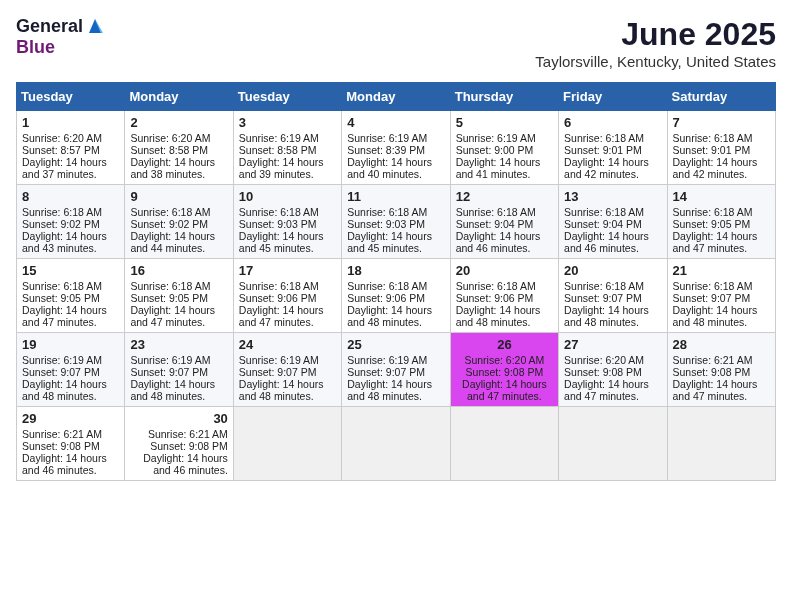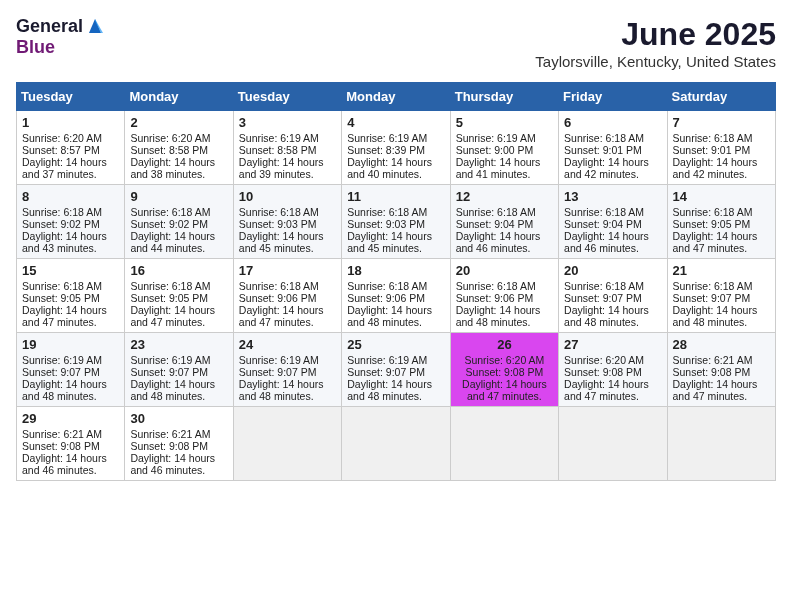--- a/index.html
+++ b/index.html
@@ -286,21 +286,21 @@
           <span style="display: block;">Daylight: 14 hours and 47 minutes.</span>
         </td>
       </tr>
       <tr>
         <td style="background: rgb(255, 255, 255);">
           <span class="day-number">29</span>
           <span style="display: block;">Sunrise: 6:21 AM</span>
           <span style="display: block;">Sunset: 9:08 PM</span>
           <span style="display: block;">Daylight: 14 hours and 46 minutes.</span>
         </td>
-        <td style="background: rgb(255, 255, 255);">
+        <td style="background: rgb(255, 255, 255); text-align: right;">
           <span class="day-number">30</span>
           <span style="display: block;">Sunrise: 6:21 AM</span>
           <span style="display: block;">Sunset: 9:08 PM</span>
           <span style="display: block;">Daylight: 14 hours and 46 minutes.</span>
         </td>
         <td class="empty-cell" style="background: rgb(236, 236, 236);"></td>
         <td class="empty-cell" style="background: rgb(236, 236, 236);"></td>
         <td class="empty-cell" style="background: rgb(236, 236, 236);"></td>
         <td class="empty-cell" style="background: rgb(236, 236, 236);"></td>
         <td class="empty-cell" style="background: rgb(236, 236, 236);"></td>

